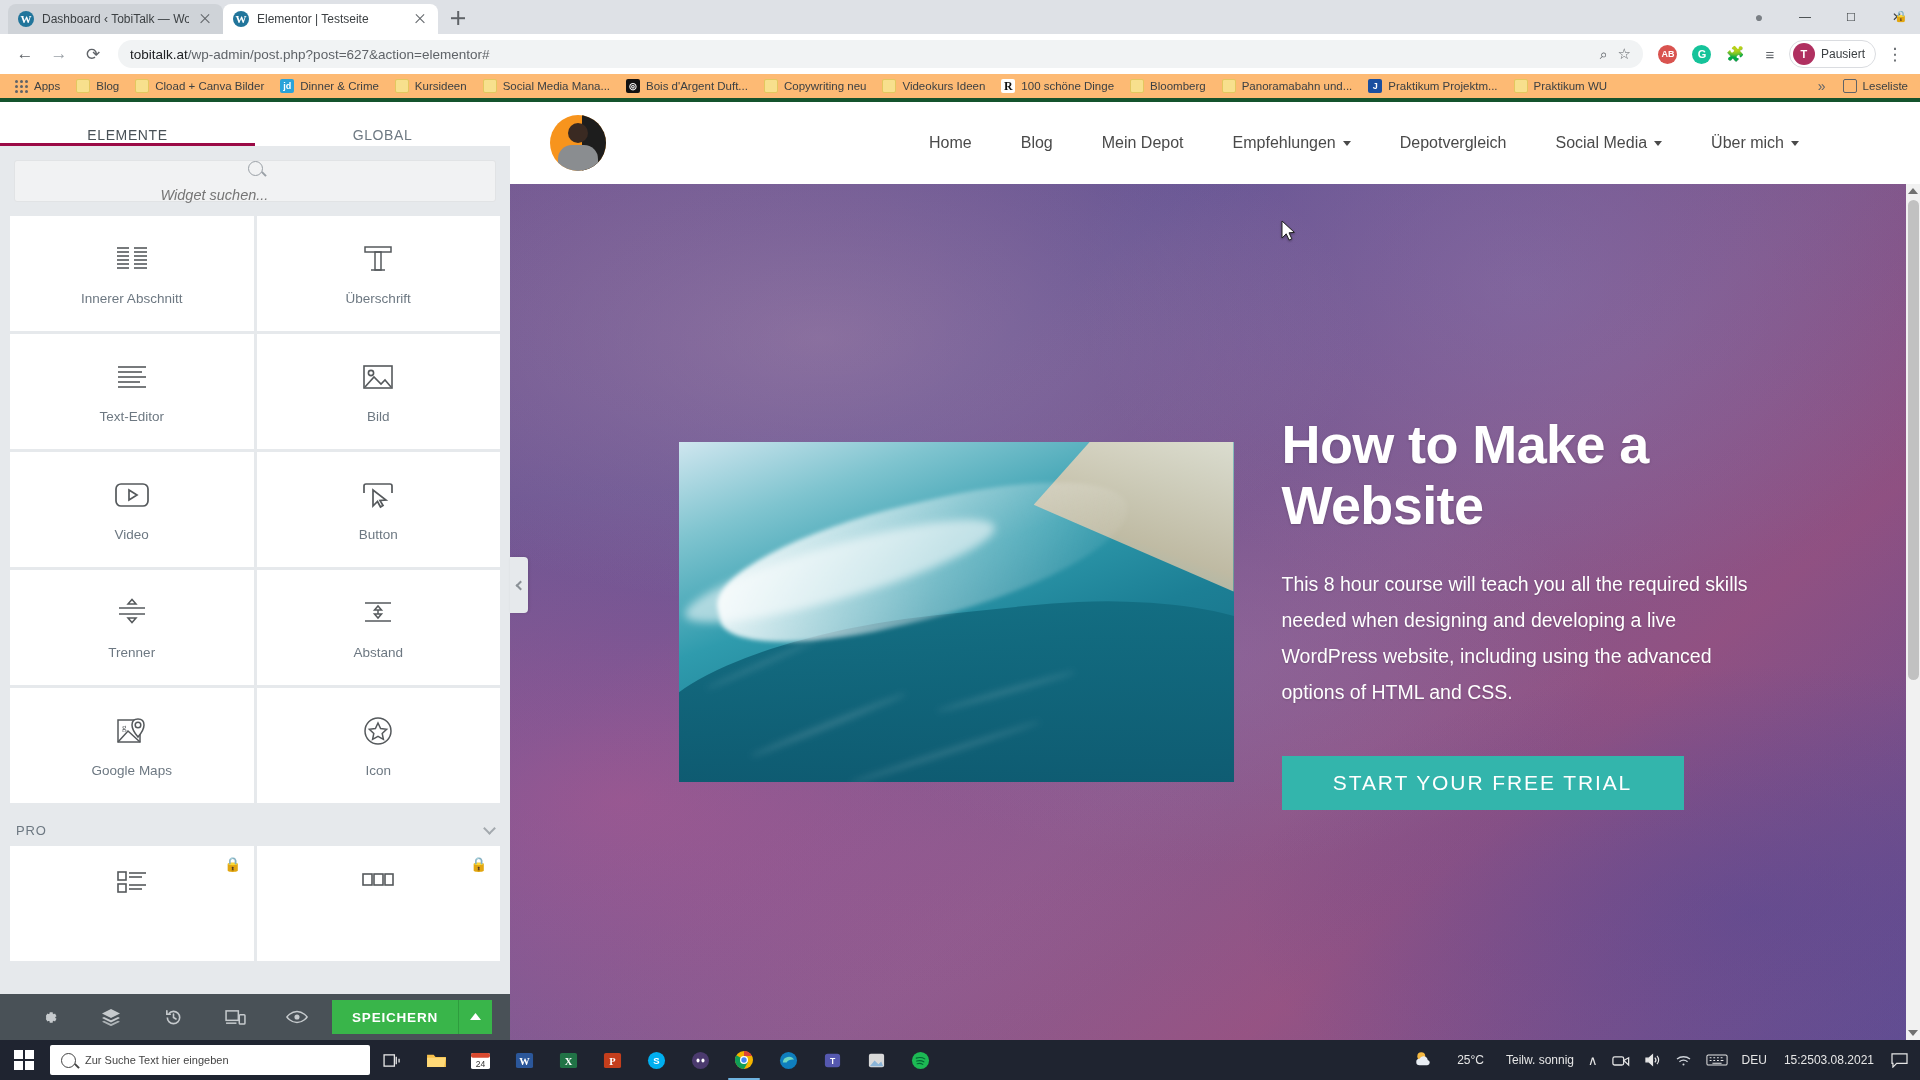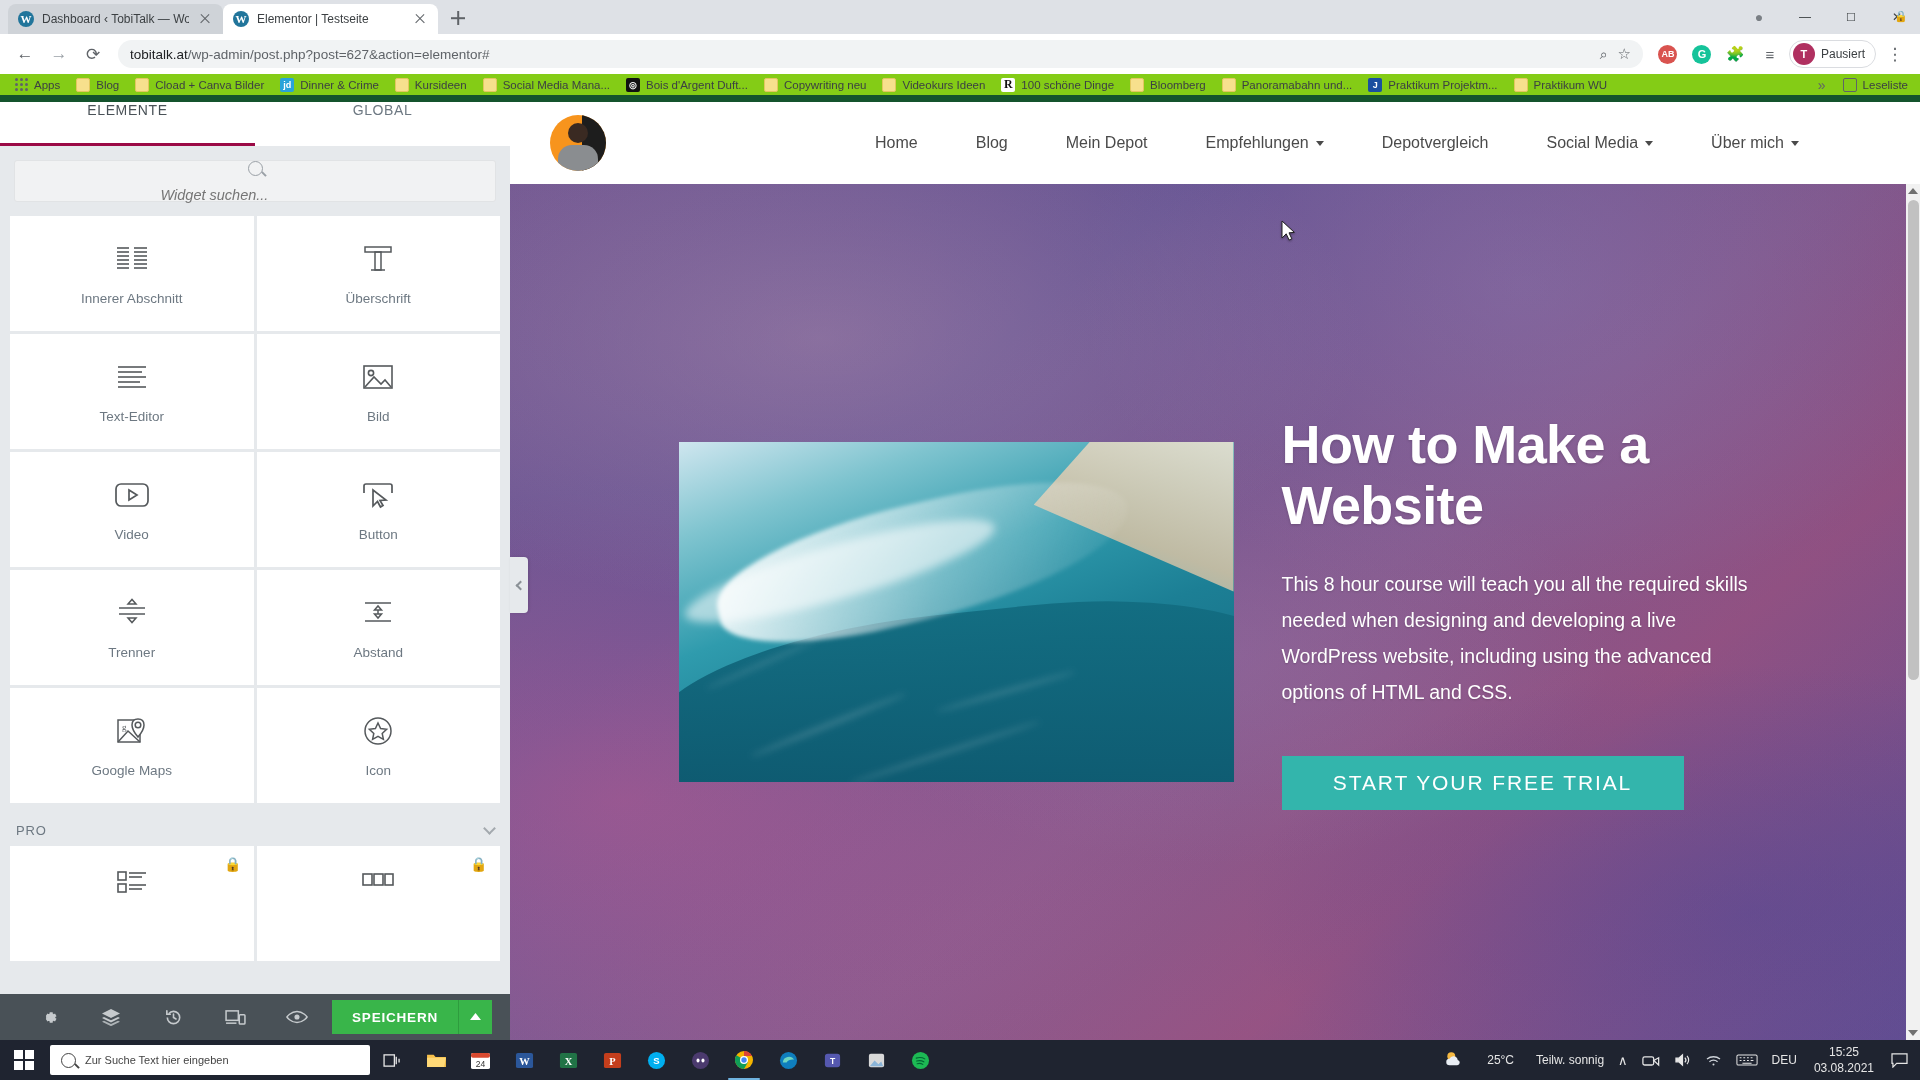--- a/index.html
+++ b/index.html
@@ -66,22 +66,22 @@
   .url-rest { color:#5f6368; }
   .omni-right { margin-left:auto; display:flex; align-items:center; gap:10px; }
   .profile-pill {
     display:flex; align-items:center; gap:6px; height:28px; padding:0 10px 0 3px;
     border:1px solid #dadce0; border-radius:14px; font-size:12px; color:#3c4043;
     cursor:pointer; background:#fff;
   }
   .profile-av { width:22px;height:22px;border-radius:50%;background:#b03060;color:#fff;
     font-size:11px;display:flex;align-items:center;justify-content:center;font-weight:bold;}
 
-  .bookmarks { height:28px; background:#84cc16; display:flex; 
-               padding:0 8px; gap:2px; border-bottom:7px solid #14532d; }
+  .bookmarks { height:28px; background:#fdba74; display:flex; 
+               padding:0 8px; gap:2px; border-bottom:4px solid #14532d; }
   .bm { display:flex; align-items:center; gap:6px; padding:3px 7px; border-radius:4px;
         font-size:11.5px; color:#3c4043; white-space:nowrap; cursor:pointer; }
   .bm-ico { width:14px; height:14px; flex:0 0 14px; border-radius:2px; }
   .ico-folder{ background:#f7e08d; border:1px solid #e3c75f; border-radius:2px;}
   .ico-apps { display:grid; grid-template-columns:repeat(3,3px); grid-gap:2px; width:13px; }
   .ico-apps i { width:3px;height:3px;background:#5f6368;border-radius:50%;display:block;}
   .bm-sq { width:14px;height:14px;flex:0 0 14px;display:flex;align-items:center;
            justify-content:center;font-size:9px;font-weight:bold;color:#fff;border-radius:2px;}
   .bm-right { margin-left:auto; display:flex; align-items:center; gap:10px; padding-right:4px;}
 
@@ -94,21 +94,21 @@
                 padding:0 18px; color:#fff; position:relative; }
   .burger { width:26px; cursor:pointer; }
   .burger span { display:block; height:3px; background:#fff; border-radius:2px; margin:4px 0;}
   .brand { position:absolute; left:0; right:0; text-align:center;
            font-size:27px; font-weight:bold; letter-spacing:-.6px; pointer-events:none;}
   .grid-ico { margin-left:auto; display:grid; grid-template-columns:repeat(3,4px);
               grid-gap:3px; cursor:pointer; z-index:2;}
   .grid-ico i{ width:4px;height:4px;background:#fff;display:block;}
 
   .tabs { height:44px; background:#fff; display:flex; }
-  .ptab { flex:1; display:flex; align-items:flex-start; justify-content:center;
+  .ptab { flex:1; display:flex; align-items:flex-end; justify-content:center;
           font-size:14px; letter-spacing:.6px; color:#6d7882; cursor:pointer;
           border-bottom:3px solid transparent; }
   .ptab.active { color:#495157; border-bottom-color:#9b0a46; }
 
   .searchwrap { padding:14px; }
   .searchbox { height:42px; background:#f1f2f3; border:1px solid #e1e3e5; border-radius:3px;
                display:flex; align-items:center; gap:11px; padding:0 14px;flex-direction:column; }
   .searchbox input { border:0; background:transparent; outline:none; flex:1;
                      font-size:14.5px; font-style:italic; color:#8e9397;
                      font-family:"Liberation Sans",sans-serif;}
@@ -149,21 +149,21 @@
   .preview { flex:1; position:relative; overflow:hidden; background:#fff; }
   .site-nav { height:82px; background:#fff; display:flex; align-items:center; padding:0 40px;
               position:relative; z-index:3;}
   .avatar { width:56px;height:56px;border-radius:50%; overflow:hidden; position:relative;
             background:#f7941d; flex:0 0 56px;}
   .avatar .head{position:absolute;left:50%;top:8px;transform:translateX(-50%);
      width:20px;height:20px;border-radius:50%;background:#3a2a22;}
   .avatar .body{position:absolute;left:50%;bottom:0;transform:translateX(-50%);
      width:40px;height:26px;border-radius:14px 14px 0 0;background:#8a8d90;}
   .avatar .dark{position:absolute;right:0;top:0;width:42%;height:100%;background:#1d1d1d;}
-  .site-menu { margin-left:auto; display:flex; align-items:center; gap:16px; padding-right:60px;}
+  .site-menu { margin-left:auto; display:flex; align-items:center; gap:7px; padding-right:60px;}
   .mi { font-size:16px; color:#4a4a4a; padding:0 21px; display:flex; align-items:center;
         gap:7px; cursor:pointer; white-space:nowrap;}
   .mi .caret { width:0;height:0;border-left:4.5px solid transparent;border-right:4.5px solid transparent;
                border-top:5px solid #4a4a4a; }
 
   .hero { position:absolute; left:0; right:0; top:82px; bottom:0; overflow:hidden; }
   .hero-bg {
     position:absolute; inset:0;
     background:
       radial-gradient(ellipse 55% 45% at 22% 18%, rgba(182,150,180,.55), transparent 70%),
@@ -225,21 +225,21 @@
                display:flex; align-items:center; gap:9px; padding:0 11px; margin-left:2px;
                font-size:11px; color:#333; cursor:text; }
   .tb-search .mag{border-color:#444;} .tb-search .mag:after{background:#444;}
   .tb-btn { width:44px; height:40px; display:flex; align-items:center; justify-content:center;
             cursor:pointer; position:relative;}
   .tb-btn.active:after{content:"";position:absolute;bottom:0;left:6px;right:6px;height:2.5px;
             background:#6fb3e0;border-radius:2px;}
   .tray { margin-left:auto; display:flex; align-items:center; gap:0; padding-right:6px;
           color:#e6e6e6; font-size:12px; }
   .tray-item{ padding:0 7px; display:flex; align-items:center; gap:22px; cursor:pointer; height:40px;}
-  .clock { display:flex; flex-direction:column; align-items:center; line-height:1.35;
+  .clock { display:flex; flex-direction:row; align-items:flex-start; line-height:1.35;
            font-size:12px; padding:0 10px; cursor:pointer; }
   .notif { width:30px;height:40px;display:flex;align-items:center;justify-content:center;cursor:pointer;}
 </style>
 </head>
 <body>
 
 <div class="browser">
 
   <div class="tabstrip">
     <div class="tab inactive">

